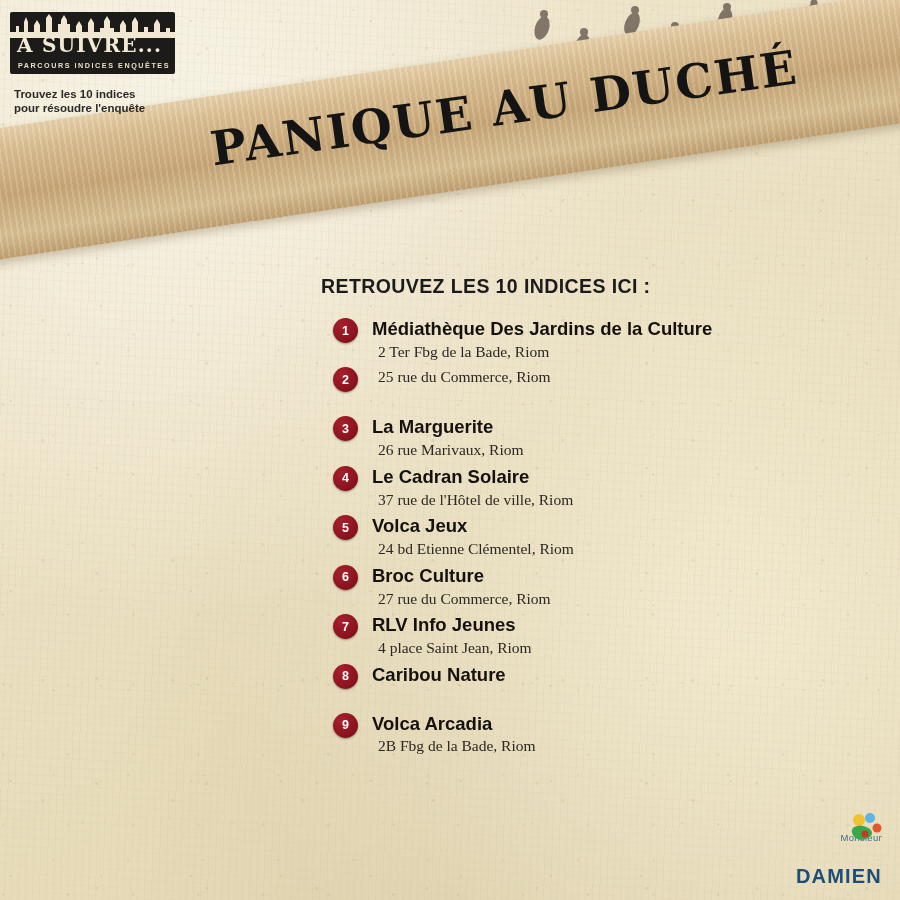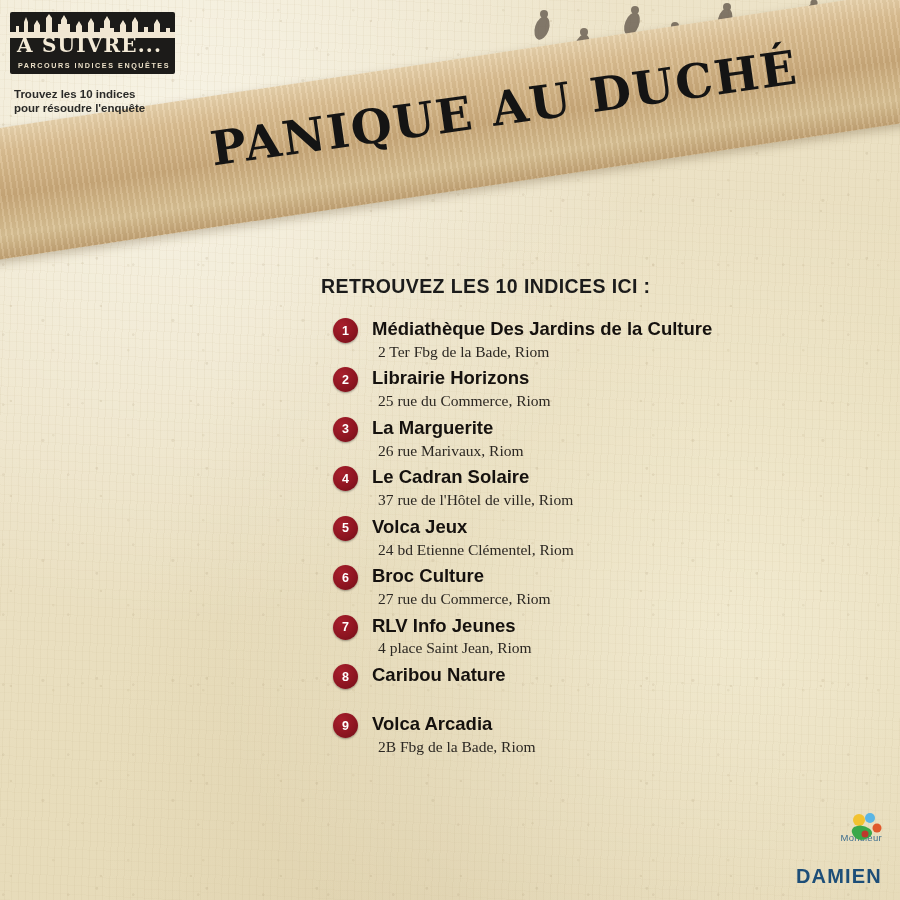--- a/index.html
+++ b/index.html
@@ -283,21 +283,20 @@
     <ul class="clue-list">
 
       <li class="clue">
         <span class="badge">1</span>
         <div class="clue-name">Médiathèque  Des Jardins de la Culture</div>
         <div class="clue-addr"> 2 Ter Fbg de la Bade, Riom</div>
       </li>
 
       <li class="clue">
         <span class="badge">2</span>
-        <div class="clue-name">Librairie Horizons</div>
         <div class="clue-addr">25 rue du Commerce, Riom</div>
       </li>
 
       <li class="clue">
         <span class="badge">3</span>
         <div class="clue-name">La Marguerite</div>
         <div class="clue-addr">26 rue Marivaux, Riom</div>
       </li>
 
       <li class="clue">

